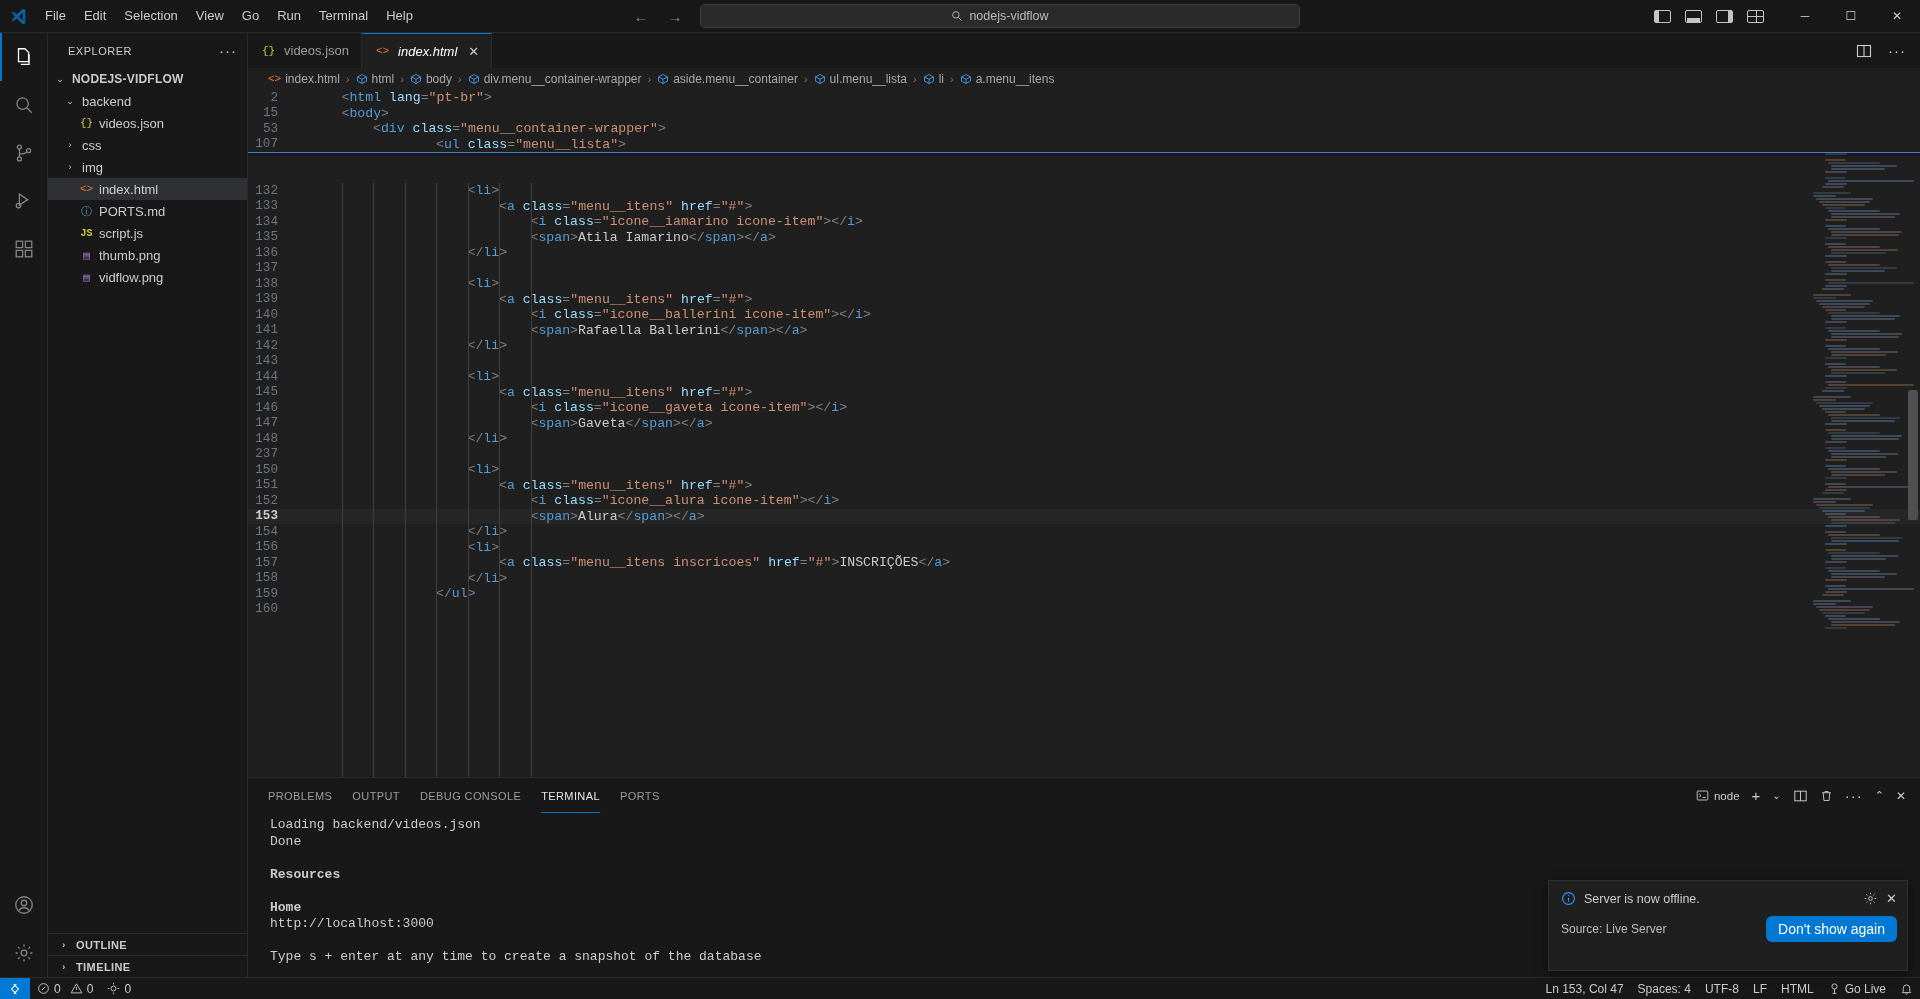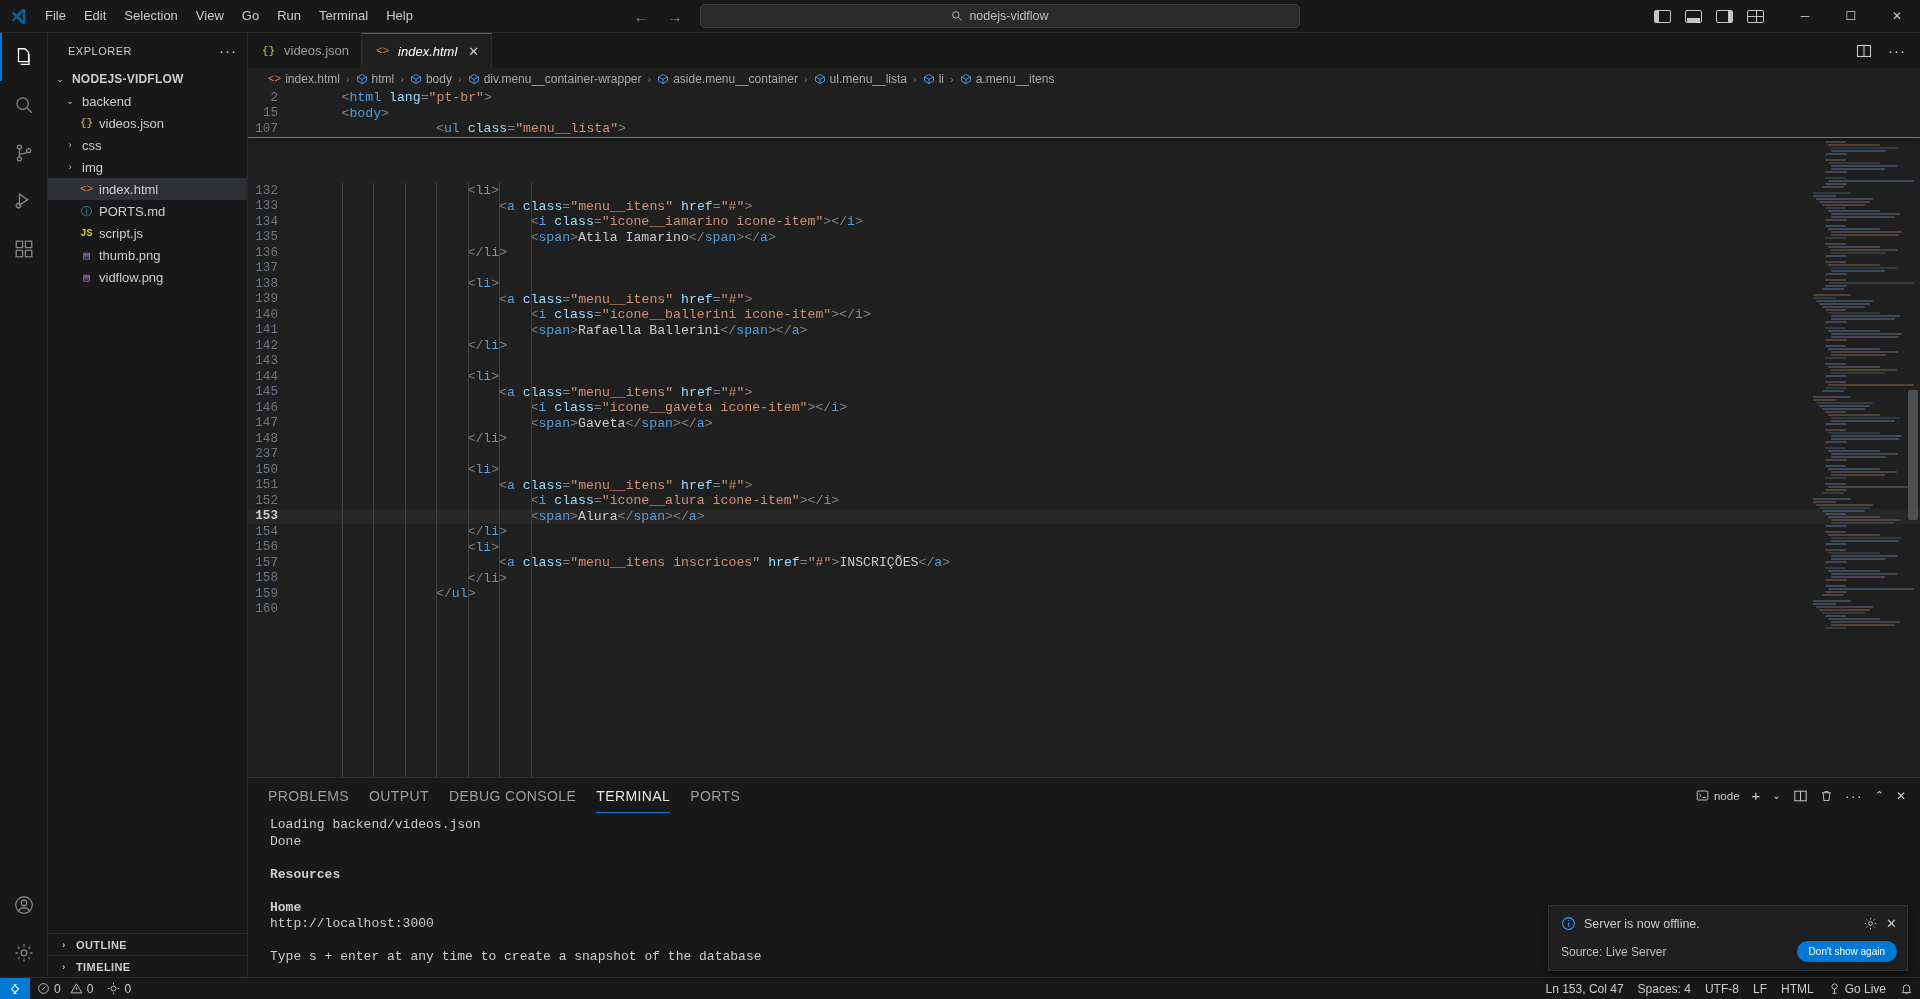--- a/index.html
+++ b/index.html
@@ -134,21 +134,21 @@
   .mmline { height: 2px; background: #4a5a6a; margin-bottom: 1px; border-radius: 1px; }
   .scrollbar-v {
     position: absolute; right: 0; top: 0; width: 14px; bottom: 0;
   }
   .scrollthumb { position: absolute; right: 2px; width: 10px; background: #4f4f4f; border-radius: 2px; }
 
   
   .panel { height: 200px; background: #181818; display: flex; flex-direction: column; flex: 0 0 200px;
            border-top: 1px solid #2b2b2b; }
   .panel-tabs { height: 35px; display: flex; align-items: center; padding-left: 20px; gap: 20px; position: relative; }
-  .ptab { font-size: 14px; letter-spacing: .4px; color: #9d9d9d; height: 35px; display: flex;
+  .ptab { font-size: 11px; letter-spacing: .4px; color: #9d9d9d; height: 35px; display: flex;
           align-items: center; cursor: default; position: relative; }
   .ptab.active { color: #e7e7e7; }
   .ptab.active:after { content:""; position:absolute; left:0; right:0; bottom:0; height:1px; background:#0078d4; }
   .panel-actions { margin-left: auto; display: flex; align-items: center; gap: 12px; padding-right: 14px;
                    font-size: 12px; color: #cccccc; }
   .term-sel { display: flex; align-items: center; gap: 5px; font-size: 11.5px; }
   .terminal {
     flex: 1; padding: 4px 0 0 22px; font-family: "Liberation Mono", monospace; font-size: 13px;
     color: #cccccc; line-height: 16.5px; overflow: hidden;
   }
@@ -157,25 +157,25 @@
 
   
   .toast {
     position: absolute; right: 12px; bottom: 28px; width: 360px; background: #1f1f1f;
     border: 1px solid #313131; box-shadow: 0 3px 10px rgba(0,0,0,.5); z-index: 40;
   }
   .toast-row1 { display: flex; align-items: center; gap: 8px; padding: 10px 10px 6px 12px; }
   .toast-msg { font-size: 12.5px; color: #cccccc; flex: 1; }
   .toast-ico { color: #3794ff; font-size: 14px; }
   .toast-act { color: #cccccc; font-size: 13px; cursor: default; }
-  .toast-row2 { display: flex; align-items: center; padding: 4px 10px 8px 12px; }
+  .toast-row2 { display: flex; align-items: center; padding: 4px 10px 28px 12px; }
   .toast-src { font-size: 12px; color: #bdbdbd; flex: 1; }
   .btn-primary {
-    background: #0078d4; color: #ffffff; font-size: 10px; border: none;
-    padding: 5px 12px; border-radius: 12px; cursor: default; font-family: "Liberation Sans", sans-serif;
+    background: #0078d4; color: #ffffff; font-size: 14px; border: none;
+    padding: 5px 12px; border-radius: 6px; cursor: default; font-family: "Liberation Sans", sans-serif;
   }
 
   
   .statusbar {
     height: 22px; background: #181818; display: flex; align-items: center;
     font-size: 12px; color: #cccccc; flex: 0 0 22px; border-top: 1px solid #2b2b2b;
   }
   .sb-remote { background: #0078d4; height: 22px; width: 30px; display: flex; align-items: center;
                justify-content: center; color: #fff; font-size: 12px; }
   .sitem { padding: 0 7px; display: flex; align-items: center; gap: 4px; height: 22px; cursor: default; }
@@ -494,20 +494,21 @@
             <div class="cline"><div class="lnum">154</div><div class="ctext" style="padding-left: 167.5px;"><span class="tk-punc">&lt;/</span><span class="tk-tag">li</span><span class="tk-punc">&gt;</span></div></div>
             <div class="cline"><div class="lnum">156</div><div class="ctext" style="padding-left: 167.5px;"><span class="tk-punc">&lt;</span><span class="tk-tag">li</span><span class="tk-punc">&gt;</span></div></div>
             <div class="cline"><div class="lnum">157</div><div class="ctext" style="padding-left: 199px;"><span class="tk-punc">&lt;</span><span class="tk-tag">a</span> <span class="tk-attr">class</span><span class="tk-punc">=</span><span class="tk-str">"menu__itens inscricoes"</span> <span class="tk-attr">href</span><span class="tk-punc">=</span><span class="tk-str">"#"</span><span class="tk-punc">&gt;</span><span class="tk-txt">INSCRIÇÕES</span><span class="tk-punc">&lt;/</span><span class="tk-tag">a</span><span class="tk-punc">&gt;</span></div></div>
             <div class="cline"><div class="lnum">158</div><div class="ctext" style="padding-left: 167.5px;"><span class="tk-punc">&lt;/</span><span class="tk-tag">li</span><span class="tk-punc">&gt;</span></div></div>
             <div class="cline"><div class="lnum">159</div><div class="ctext" style="padding-left: 136px;"><span class="tk-punc">&lt;/</span><span class="tk-tag">ul</span><span class="tk-punc">&gt;</span></div></div>
             <div class="cline"><div class="lnum">160</div><div class="ctext" style="padding-left: 10px;">&nbsp;</div></div>
           </div>
         <div class="sticky code" id="sticky-lines">
             <div class="cline"><div class="lnum">2</div><div class="ctext" style="padding-left: 41.5px;"><span class="tk-punc">&lt;</span><span class="tk-tag">html</span> <span class="tk-attr">lang</span><span class="tk-punc">=</span><span class="tk-str">"pt-br"</span><span class="tk-punc">&gt;</span></div></div>
             <div class="cline"><div class="lnum">15</div><div class="ctext" style="padding-left: 41.5px;"><span class="tk-punc">&lt;</span><span class="tk-tag">body</span><span class="tk-punc">&gt;</span></div></div>
+            <div class="cline"><div class="lnum">53</div><div class="ctext" style="padding-left: 73px;"><span class="tk-punc">&lt;</span><span class="tk-tag">div</span> <span class="tk-attr">class</span><span class="tk-punc">=</span><span class="tk-str">"menu__container-wrapper"</span><span class="tk-punc">&gt;</span></div></div>
             <div class="cline"><div class="lnum">107</div><div class="ctext" style="padding-left: 136px;"><span class="tk-punc">&lt;</span><span class="tk-tag">ul</span> <span class="tk-attr">class</span><span class="tk-punc">=</span><span class="tk-str">"menu__lista"</span><span class="tk-punc">&gt;</span></div></div>
           </div>
         <div class="minimap" id="minimap">
             <div class="mmline" style="margin-left: 3px; width: 37.5px; background: rgb(90, 124, 168); opacity: 0.85;"></div>
             <div class="mmline" style="margin-left: 3px; width: 23.2px; background: rgb(107, 123, 139); opacity: 0.85;"></div>
             <div class="mmline" style="margin-left: 6px; width: 57.3px; background: rgb(122, 106, 138); opacity: 0.85;"></div>
             <div class="mmline" style="margin-left: 9px; width: 50.7px; background: rgb(138, 106, 74); opacity: 0.85;"></div>
             <div class="mmline" style="margin-left: 12px; width: 43px; background: rgb(74, 90, 106); opacity: 0.85;"></div>
             <div class="mmline" style="margin-left: 15px; width: 21px; background: rgb(90, 124, 168); opacity: 0.85;"></div>
             <div class="mmline" style="margin-left: 18px; width: 51.8px; background: rgb(107, 123, 139); opacity: 0.85;"></div>

